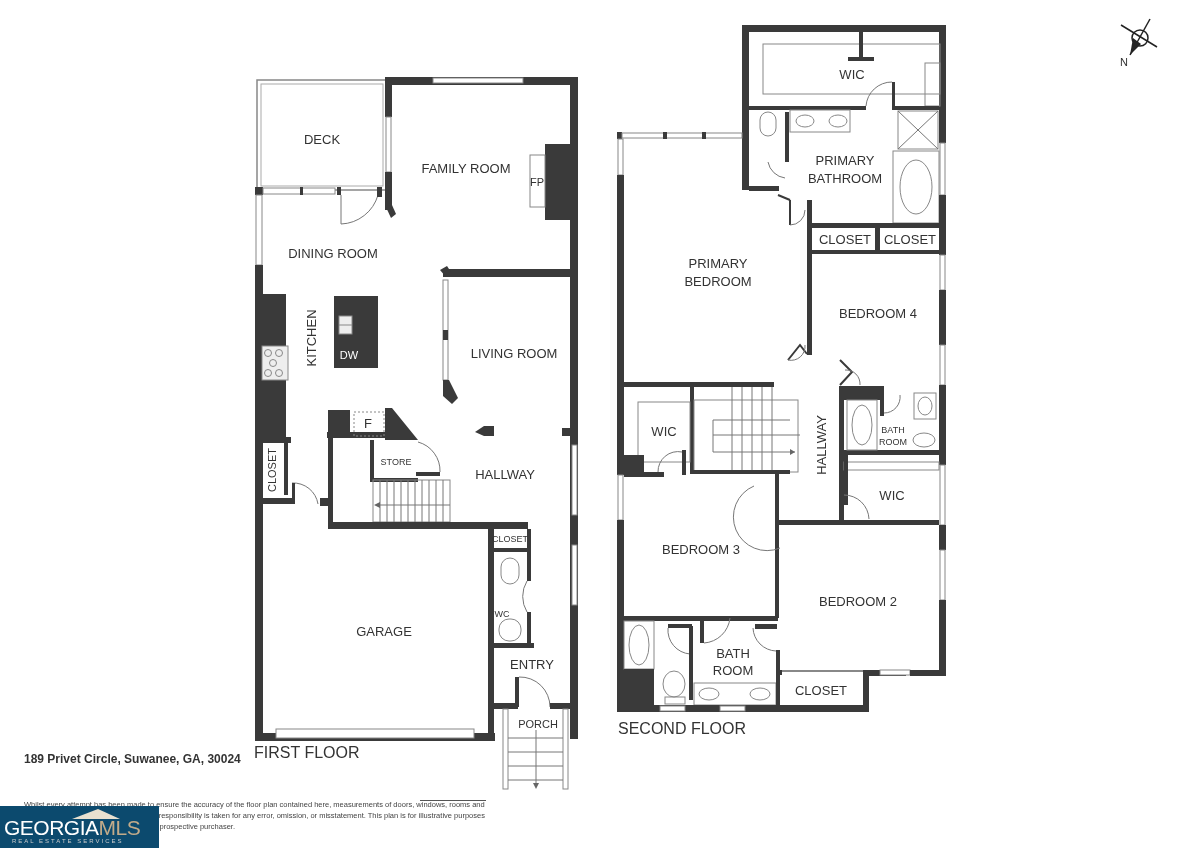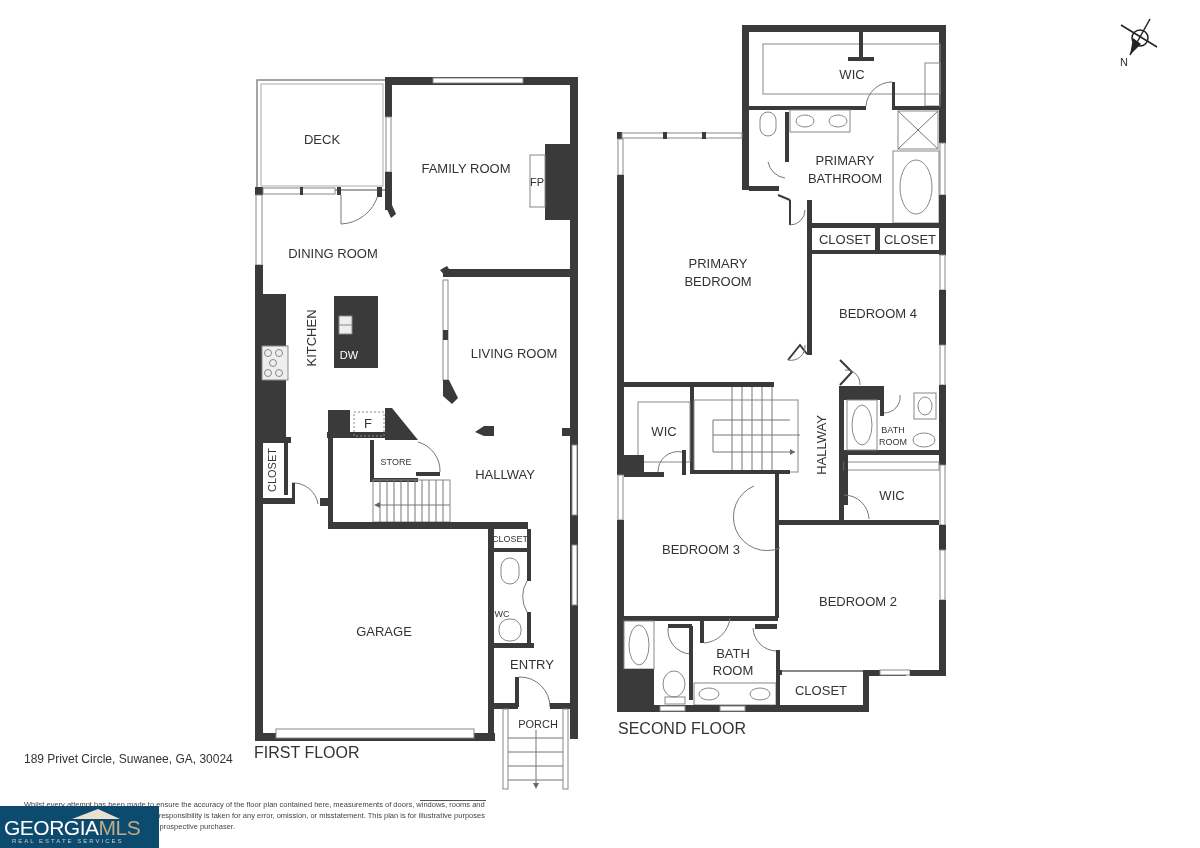--- a/index.html
+++ b/index.html
@@ -6,21 +6,21 @@
   body{width:1200px;height:848px;position:relative;overflow:hidden;font-family:"Liberation Sans",sans-serif;color:#333;}
   svg{position:absolute;left:0;top:0;}
   .lbl{font-family:"Liberation Sans",sans-serif;fill:#333;font-size:13px;text-anchor:middle;}
   .lbl-s{font-family:"Liberation Sans",sans-serif;fill:#333;font-size:11px;text-anchor:middle;}
   .lbl-xs{font-family:"Liberation Sans",sans-serif;fill:#333;font-size:9px;text-anchor:middle;}
   .floor-title{font-family:"Liberation Sans",sans-serif;fill:#333;font-size:16px;}
   .wall{fill:#3a3a3a;}
   .thin{stroke:#3a3a3a;stroke-width:2;fill:none;}
   .hair{stroke:#777;stroke-width:1;fill:none;}
   .win{fill:#fff;stroke:#888;stroke-width:1;}
-  .footer{position:absolute;left:24px;top:752px;}
+  .footer{position:absolute;left:24px;top:752px;font-weight:bold;}
   .address{font-size:12px;color:#333;}
   .disclaimer{position:absolute;left:24px;top:799px;width:470px;font-size:7.5px;line-height:11px;color:#444;}
   .disclaimer-rule{position:absolute;left:420px;top:800px;width:66px;border-top:1px solid #555;}
   .logo{position:absolute;left:0;top:806px;width:127px;height:42px;background:#0c4a6e;padding-left:32px;}
   .logo-main{position:absolute;left:4px;top:10px;font-size:21px;letter-spacing:-0.5px;color:#fff;}
   .logo-main span{color:#c2ab8a;}
   .logo-sub{position:absolute;left:12px;top:32px;font-size:6px;letter-spacing:2px;color:#ccc;}
   .roof{position:absolute;left:72px;top:3px;width:0;height:0;border-left:26px solid transparent;border-right:22px solid transparent;border-bottom:10px solid #e8e0d0;}
 </style>
 </head>

